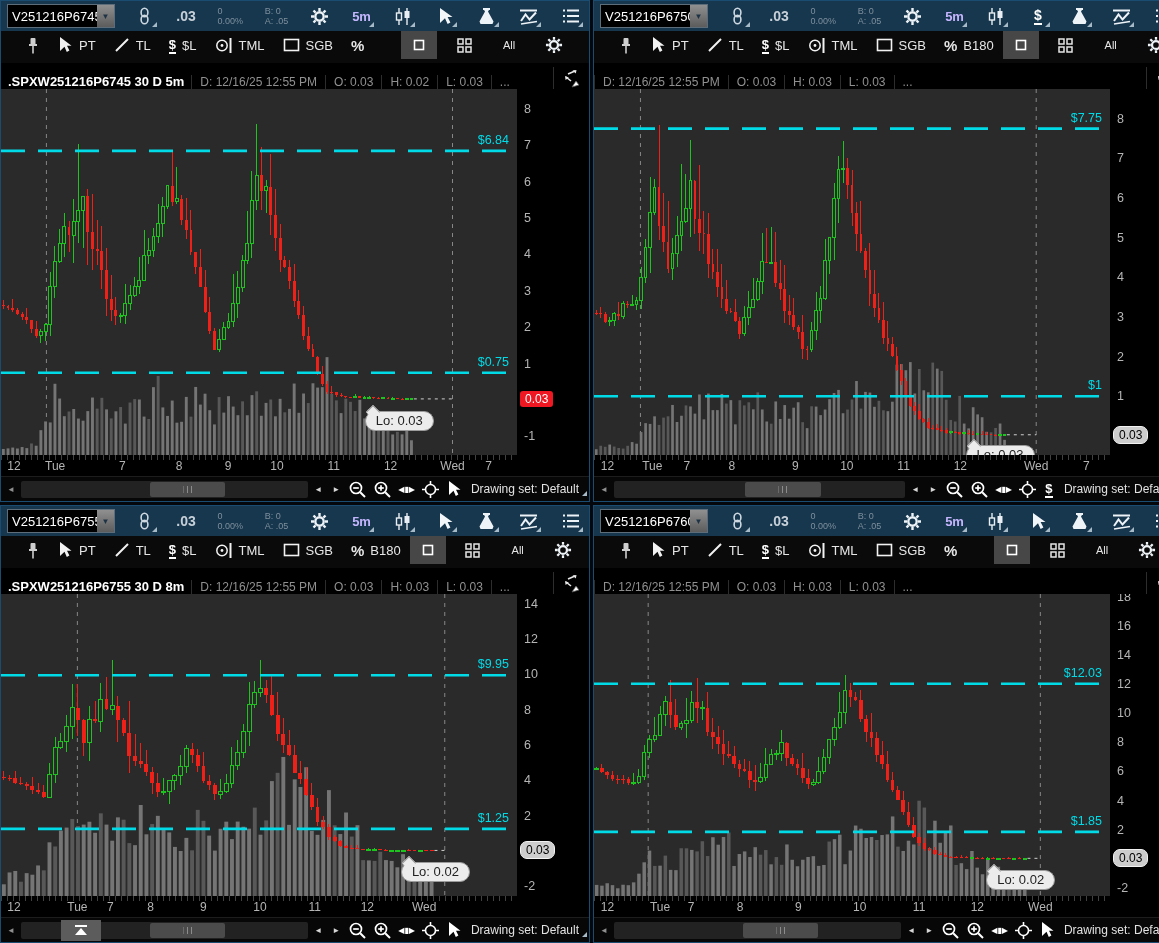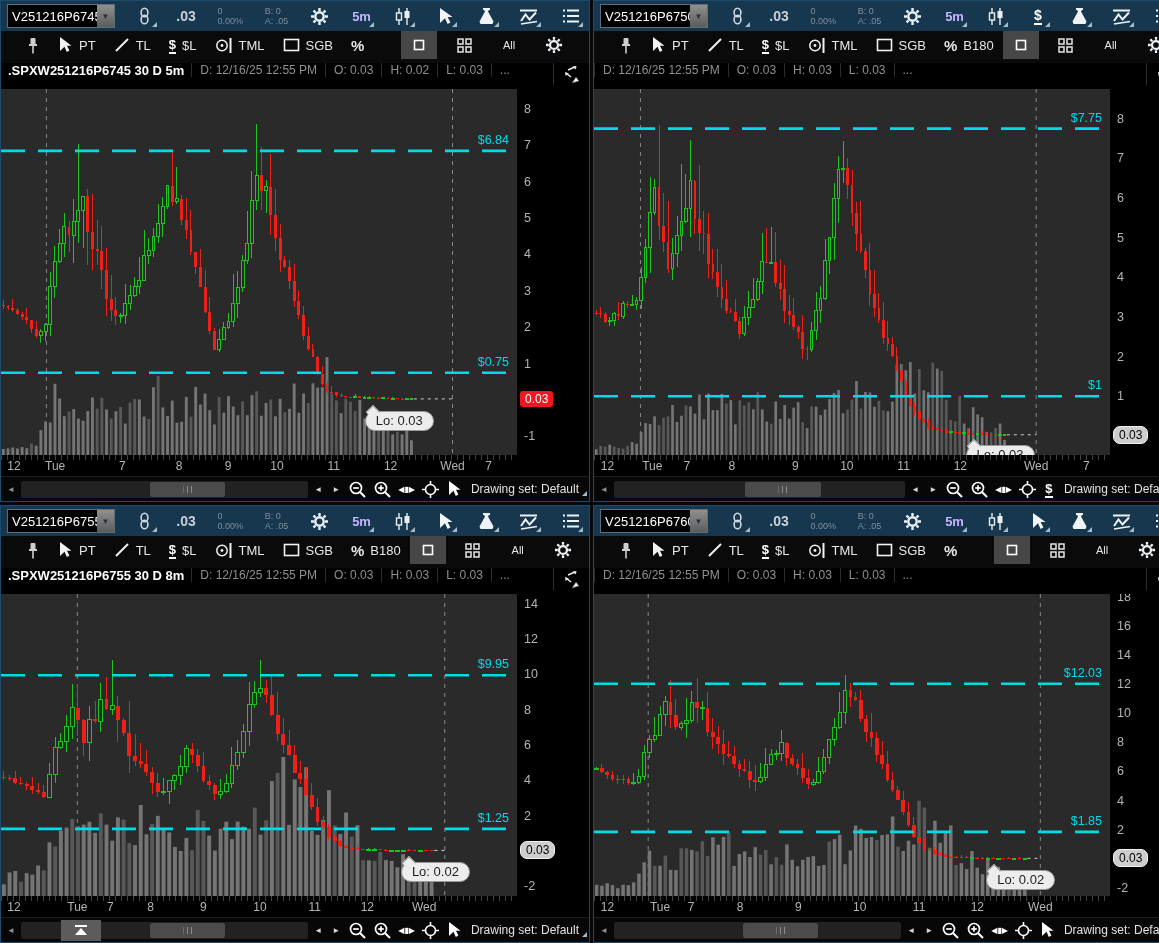--- a/index.html
+++ b/index.html
@@ -30,21 +30,21 @@
         padding:0 17px;color:#e6e6e6;font-size:13px;flex:none}
   .r2btn{position:relative;display:flex;align-items:center;gap:6px;background:none;border:none;
          color:#e6e6e6;font-size:13px;padding:0 9px;height:28px;cursor:pointer;white-space:nowrap}
   .r2right{margin-left:auto;display:flex;align-items:center;gap:9px}
   .iconbtn{background:none;border:none;width:36px;height:28px;display:flex;align-items:center;
            justify-content:center;color:#e6e6e6;cursor:pointer}
   .iconbtn.active{background:#474747}
   .allbtn{font-size:11px;color:#e6e6e6}
   .pctlbl{font-size:15px;font-weight:bold}
   
-  .hdr{height:26px;background:#000;display:flex;align-items:flex-start;color:#909090;
+  .hdr{height:26px;background:#000;display:flex;align-items:flex-end;color:#909090;
        font-size:12px;flex:none;white-space:nowrap}
   .hdr-title{color:#fff;font-weight:bold;font-size:13px;display:flex;align-items:center;padding:0 7px}
   .hdr-cell{display:flex;align-items:center;padding:0 8px;border-left:1px solid #2d2d2d}
   .hdr-icon{margin-left:auto;width:36px;display:flex;align-items:center;justify-content:center;
             border-left:1px solid #2d2d2d;color:#e8e8e8;background:none;border-top:none;
             border-right:none;border-bottom:none;cursor:pointer}
   
   .chart{flex:1;position:relative;background:#000;overflow:hidden}
   .pbox{position:absolute;font-size:12px;padding:1px 5px;border-radius:3px;
         transform:translateY(-50%);z-index:4}

